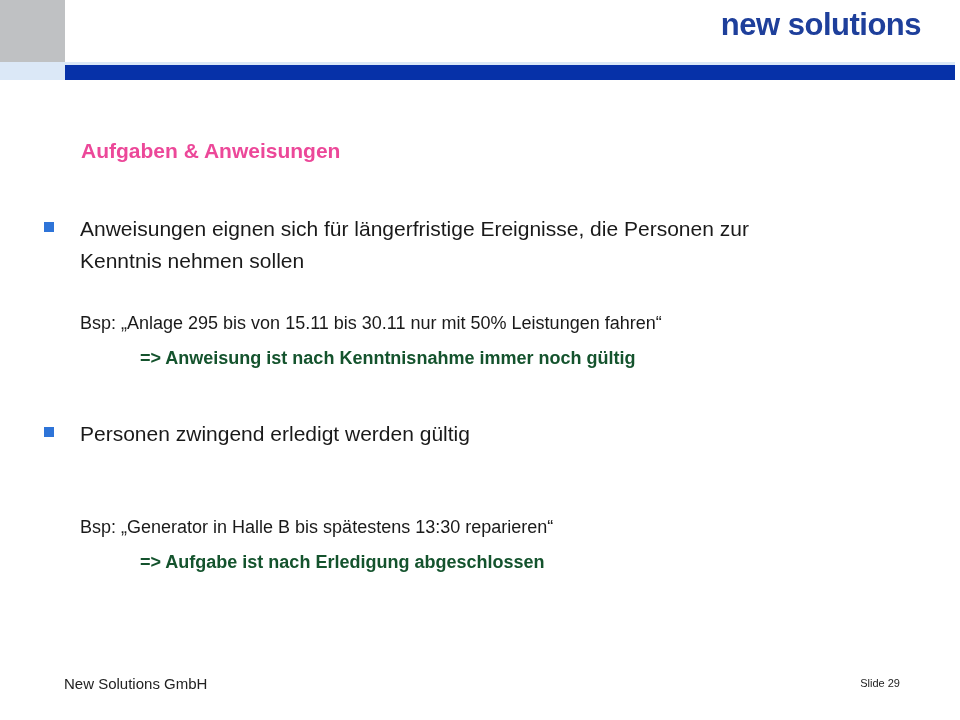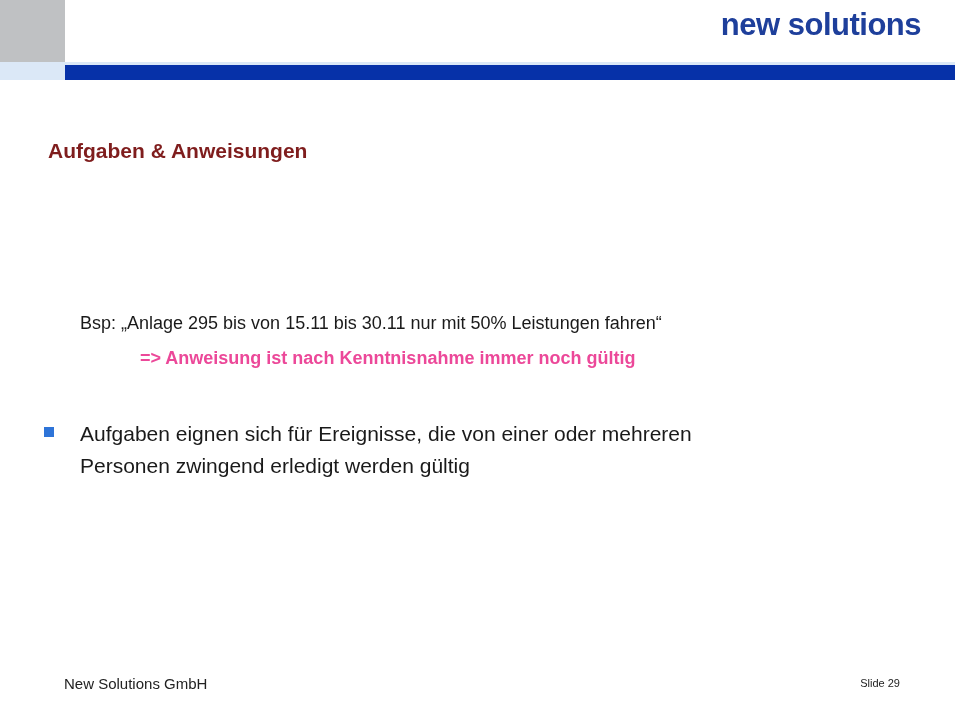--- a/index.html
+++ b/index.html
@@ -56,24 +56,24 @@
   }
   .header-bar-main {
     flex: 1;
     height: 18px;
     background: #0631a8;
     border-top: 3px solid #dbe8f7;
   }
 
   .title {
     position: absolute;
-    left: 48px; top: 139px;
+    left: 81px; top: 139px;
     font-size: 21px;
     font-weight: bold;
-    color: #7f1d1d;
+    color: #ec4899;
   }
 
   .bullet-item {
     position: absolute;
     left: 44px;
     display: flex;
     align-items: flex-start;
   }
   .bullet-square {
     flex: 0 0 auto;
@@ -94,21 +94,21 @@
     left: 80px;
     font-size: 18px;
     color: #1a1a1a;
     white-space: nowrap;
   }
   .conclusion {
     position: absolute;
     left: 140px;
     font-size: 18px;
     font-weight: bold;
-    color: #ec4899;
+    color: #14532d;
     white-space: nowrap;
   }
 
   .footer-company {
     position: absolute;
     left: 64px; top: 675px;
     font-size: 15px;
     color: #222222;
   }
   .footer-slide {
@@ -129,27 +129,35 @@
     <div class="logo-text">new solutions</div>
   </div>
 
   <div class="header-bar">
     <div class="header-bar-left"></div>
     <div class="header-bar-main"></div>
   </div>
 
   <h1 class="title">Aufgaben &amp; Anweisungen</h1>
 
+  <div class="bullet-item" style="top: 213px;">
+    <span class="bullet-square"></span>
+    <div class="bullet-text">
+      <div>Anweisungen eignen sich für längerfristige Ereignisse, die Personen zur</div>
+      <div>Kenntnis nehmen sollen</div>
+    </div>
+  </div>
   <div class="example" style="top: 313px;">Bsp: „Anlage 295 bis von 15.11 bis 30.11 nur mit 50% Leistungen fahren“</div>
   <div class="conclusion" style="top: 348px;">=&gt; Anweisung ist nach Kenntnisnahme immer noch gültig</div>
 
   <div class="bullet-item" style="top: 418px;">
     <span class="bullet-square"></span>
     <div class="bullet-text">
-      <div>Aufgaben eignen sich für Ereignisse, die von einer oder mehreren</div>
       <div>Personen zwingend erledigt werden gültig</div>
     </div>
   </div>
+  <div class="example" style="top: 517px;">Bsp: „Generator in Halle B bis spätestens 13:30 reparieren“</div>
+  <div class="conclusion" style="top: 552px;">=&gt; Aufgabe ist nach Erledigung abgeschlossen</div>
 
   <div class="footer-company">New Solutions GmbH</div>
   <div class="footer-slide">Slide 29</div>
 
 </div>
 
 </body></html>

